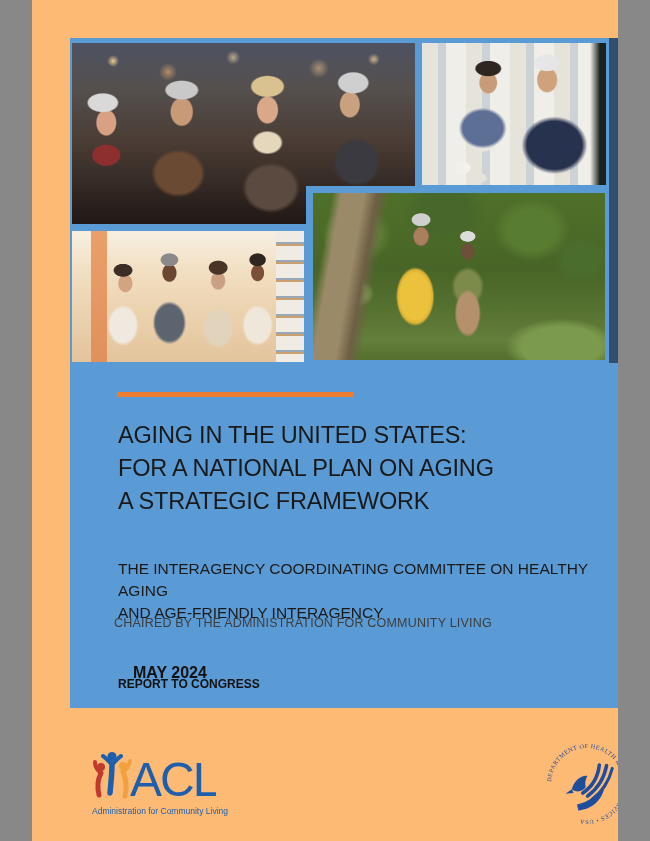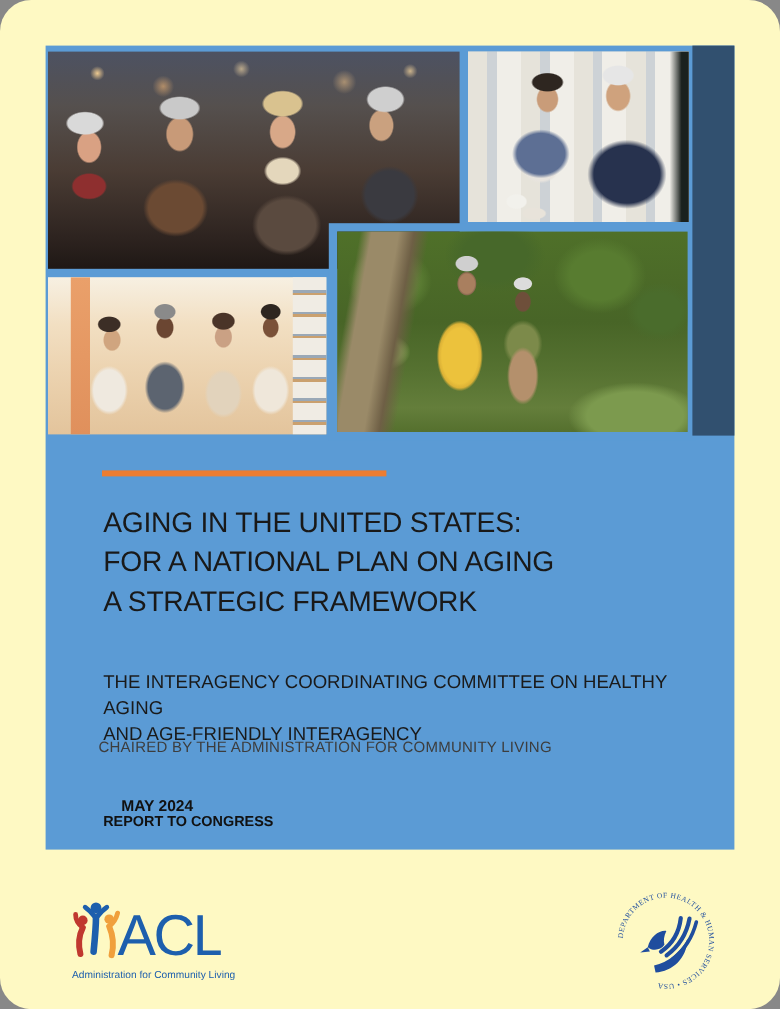--- a/index.html
+++ b/index.html
@@ -2,22 +2,22 @@
 <html style="--panel: #5b9bd5; --stripe: #31506f; --accent: #ed7d31; --title_text: #191919; --acl_blue: #1d5fad; --hhs_blue: #1f4d9e;"><head>
 <meta charset="utf-8">
 <style>
   :root{
     --panel:#5b9bd5; --stripe:#31506f; --accent:#ed7d31;
     --title_text:#191919; --acl_blue:#1d5fad; --hhs_blue:#1f4d9e;
   }
   *{margin:0;padding:0;box-sizing:border-box;}
   html,body{background:#888;}
   .page{
-    position:relative;width:650px;height:841px;background:#fef9c3;
-    font-family:"Liberation Sans",sans-serif;overflow:hidden;margin:0 auto;border-radius:26px;
+    position:relative;width:586px;height:841px;background:#fdba74;
+    font-family:"Liberation Sans",sans-serif;overflow:hidden;margin:0 auto;
   }
   .panel{position:absolute;left:38px;top:38px;width:574px;height:670px;background:var(--panel);}
   .stripe{position:absolute;left:539px;top:0;width:35px;height:325px;background:var(--stripe);z-index:3;}
   .photo{position:absolute;overflow:hidden;}
   .photo-night{
     left:2px;top:5px;width:343px;height:181px;z-index:1;
     background-image:
       radial-gradient(6px 6px at 12% 10%, rgba(255,215,150,.9), transparent 100%),
       radial-gradient(9px 9px at 28% 16%, rgba(255,190,120,.55), transparent 100%),
       radial-gradient(7px 7px at 47% 8%, rgba(255,225,170,.6), transparent 100%),
@@ -98,21 +98,21 @@
   }
   .rule{position:absolute;left:47px;top:354px;width:237px;height:5px;background:var(--accent);}
   .title{position:absolute;left:48px;top:381px;width:480px;
     font-size:23.5px;line-height:33px;font-weight:400;letter-spacing:-0.2px;color:var(--title_text);}
   .title span{display:block;}
   .subtitle{position:absolute;left:48px;top:492px;width:500px;
     font-size:15.5px;line-height:22px;font-weight:400;color:#1a1a1a;margin-top:28px;}
   .subtitle span{display:block;}
   .chair{position:absolute;left:44px;top:546px;font-size:12.5px;letter-spacing:0.2px;color:#3d3d3d;margin-top:32px;}
   .report-label{position:absolute;left:48px;top:598px;font-size:12px;font-weight:700;color:#111;margin-top:41px;}
-  .report-date{position:absolute;left:48px;top:626px;font-size:13px;font-weight:700;color:#111;padding-left:15px;}
+  .report-date{position:absolute;left:48px;top:626px;font-size:16px;font-weight:700;color:#111;padding-left:15px;}
   .acl{position:absolute;left:60px;top:751px;width:130px;}
   .acl-tagline{font-size:8.5px;color:var(--acl_blue);margin-top:1px;white-space:nowrap;}
   .seal{position:absolute;left:511px;top:740px;width:88px;height:88px;}
 </style>
 </head>
 <body>
 
 <div class="page">
 
   <div class="panel">

